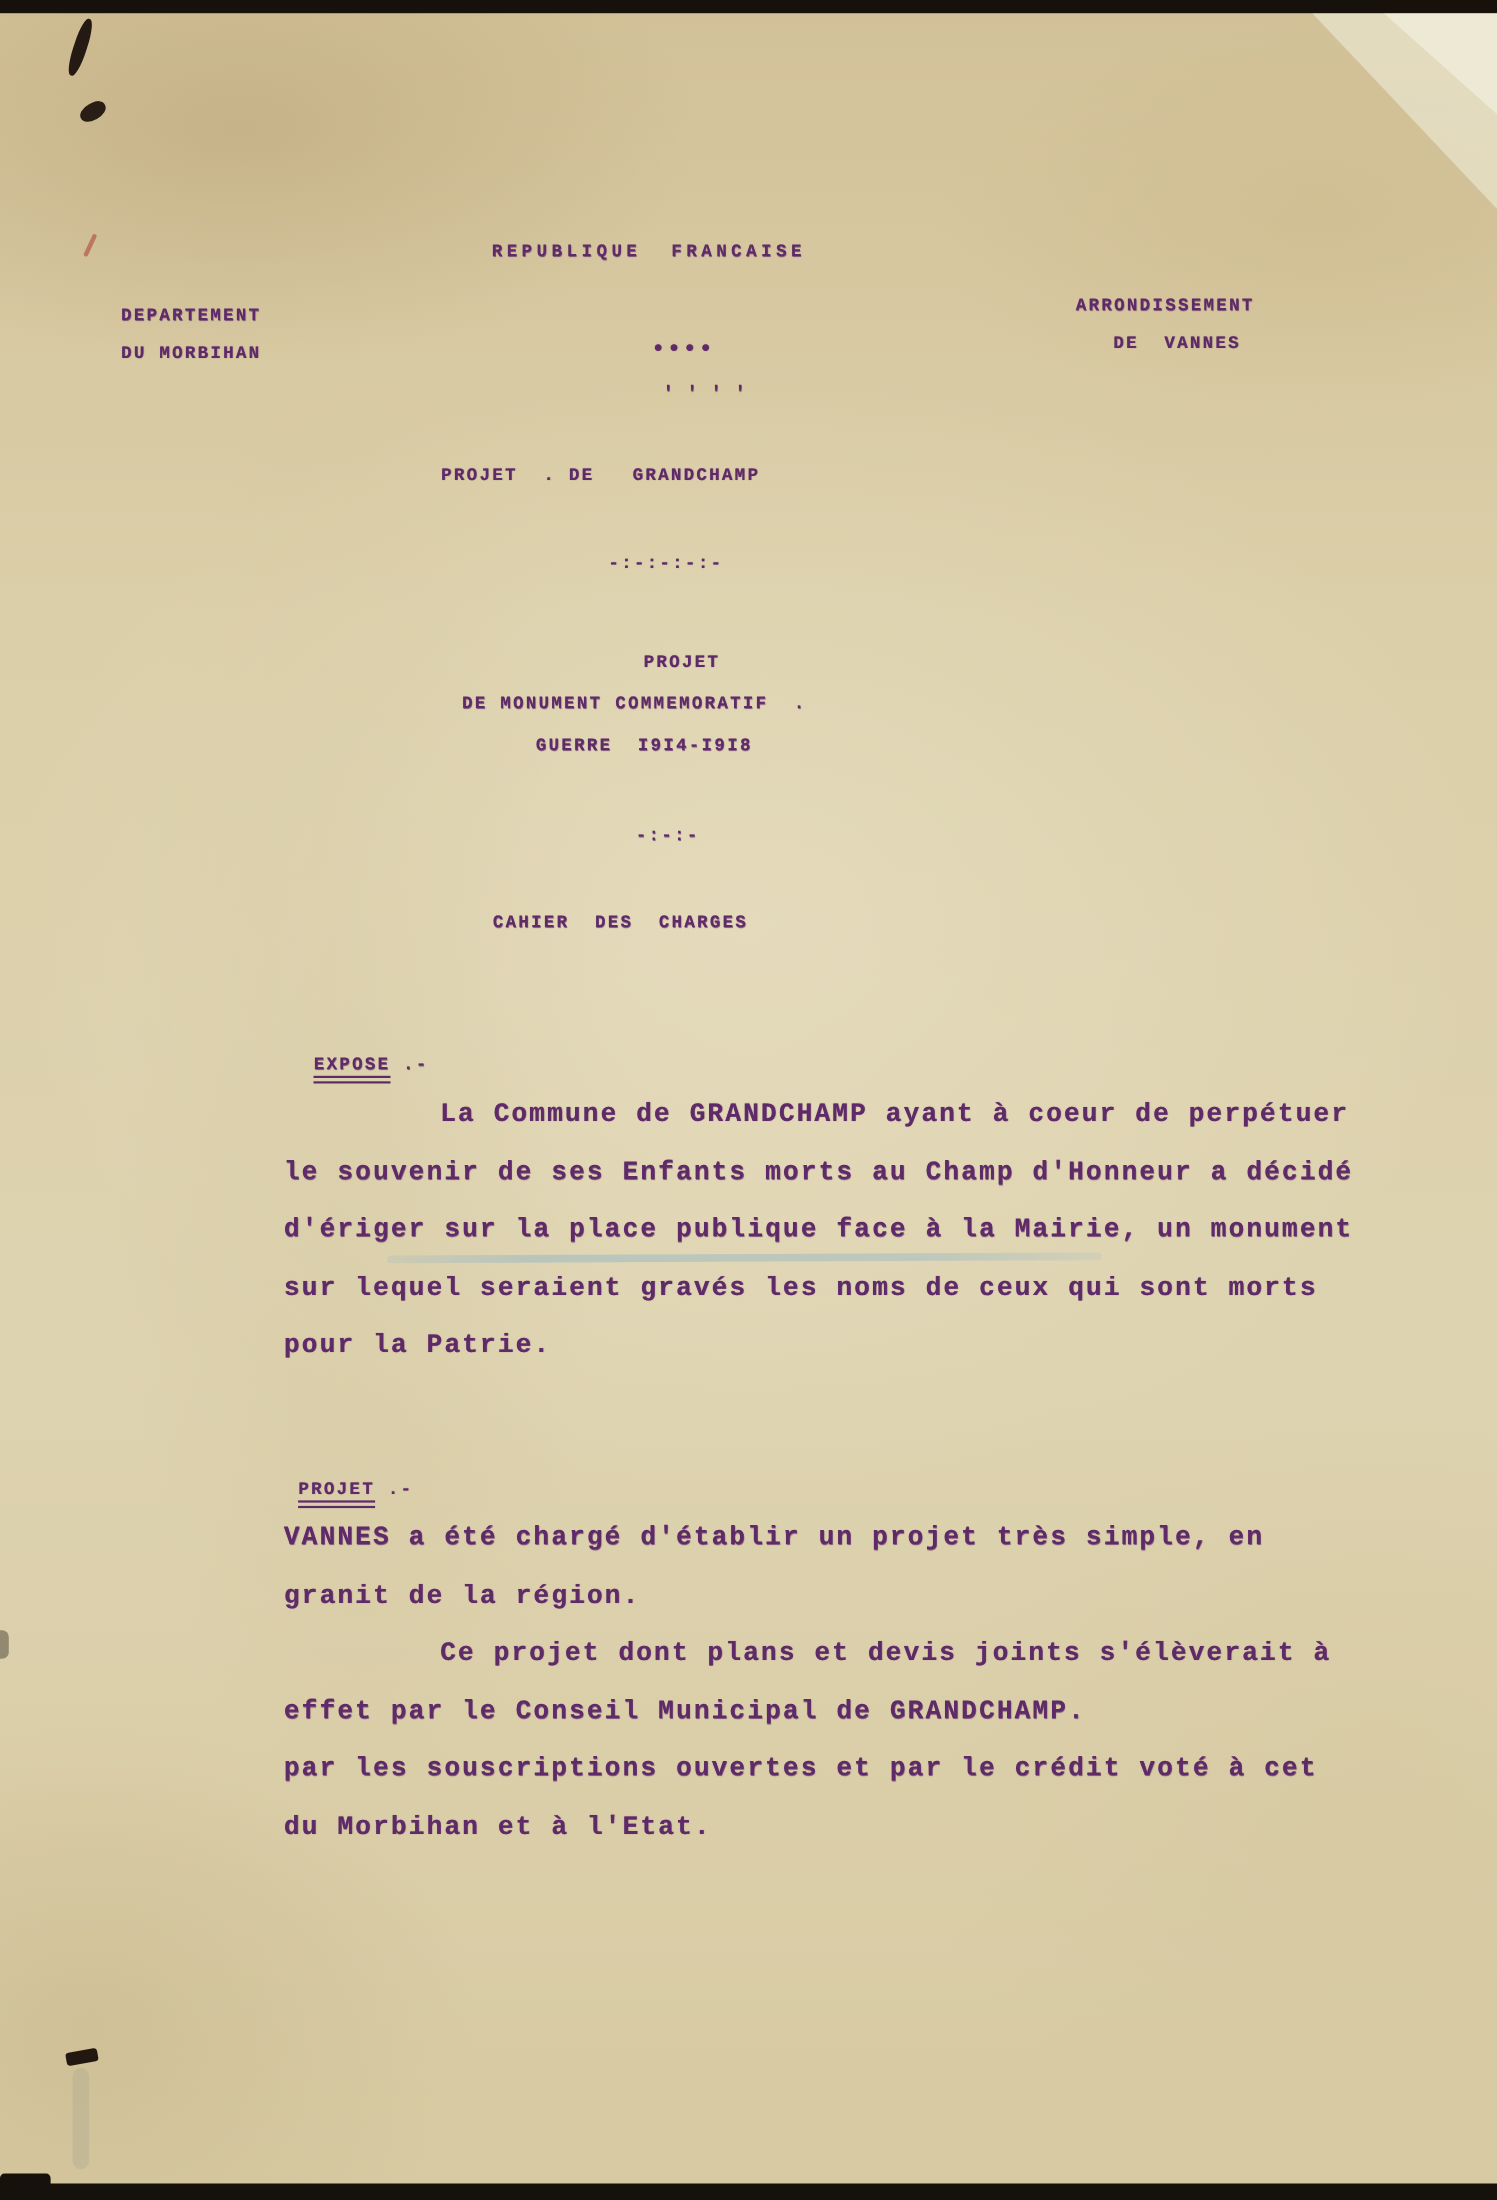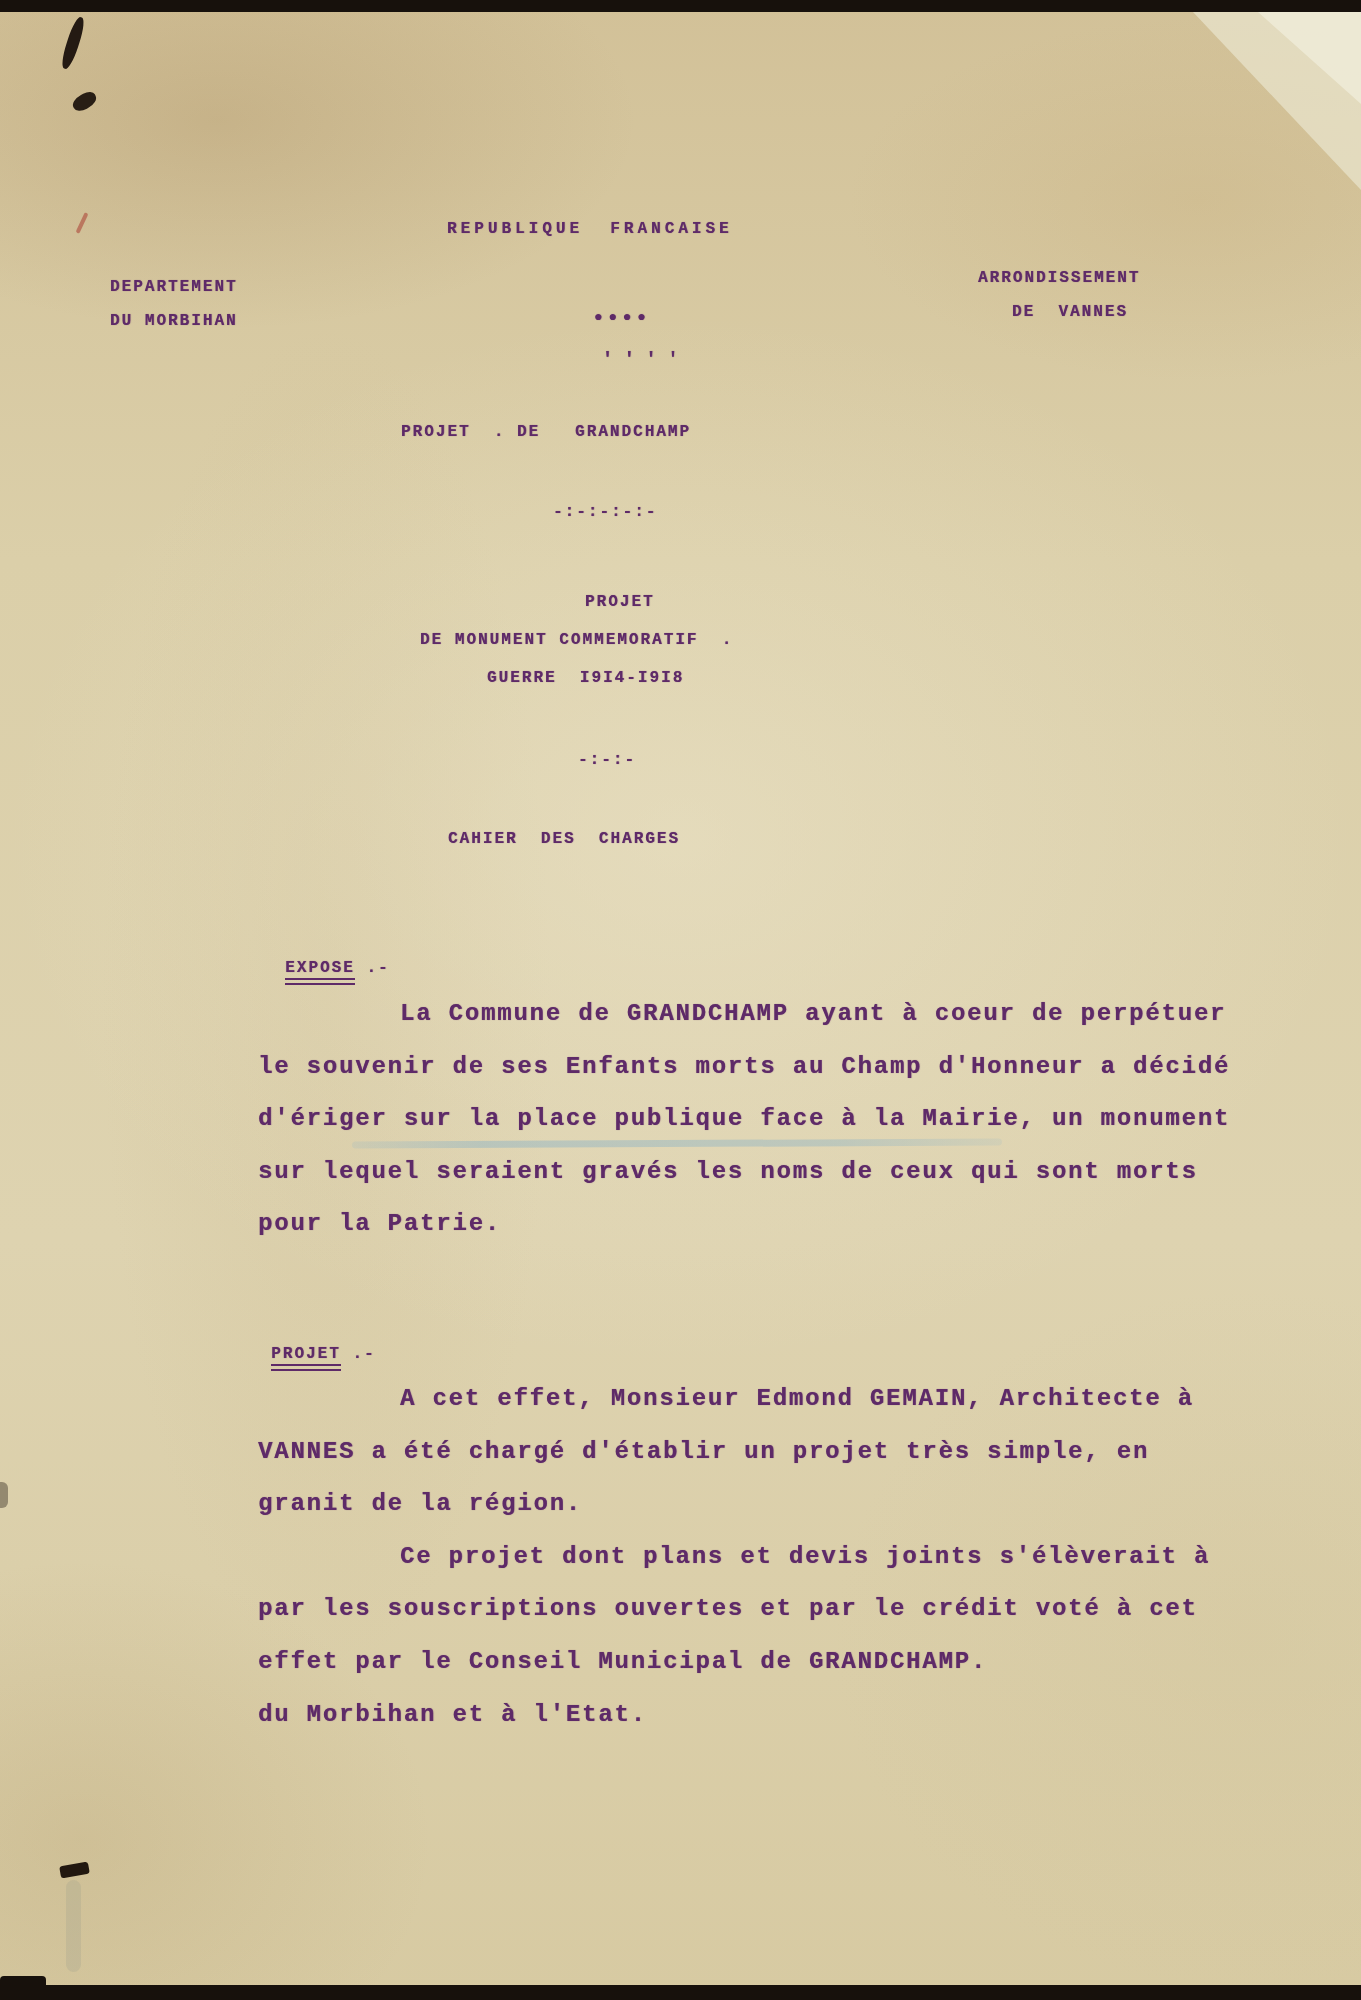--- a/index.html
+++ b/index.html
@@ -99,20 +99,19 @@
   <div class="line">pour la Patrie.</div>
 </div>
 
 <div class="pencil" style="left:352px;top:1140px;width:650px;height:7px;"></div>
 
 <div class="t" style="left:248px;top:1330px;">
   <span class="heading-underline">PROJET</span><span> .-</span>
 </div>
 
 <div class="para" style="left:258px;top:1373px;width:900px;">
-  <div class="line indent">A cet effet, Monsieur Edmond GEMAIN, Architecte à</div>
   <div class="line">VANNES a été chargé d'établir un projet très simple, en</div>
   <div class="line">granit de la région.</div>
   <div class="line indent">Ce projet dont plans et devis joints s'élèverait à</div>
+  <div class="line">effet par le Conseil Municipal de GRANDCHAMP.</div>
   <div class="line">par les souscriptions ouvertes et par le crédit voté à cet</div>
-  <div class="line">effet par le Conseil Municipal de GRANDCHAMP.</div>
   <div class="line">du Morbihan et à l'Etat.</div>
 </div>
 
 </body></html>

